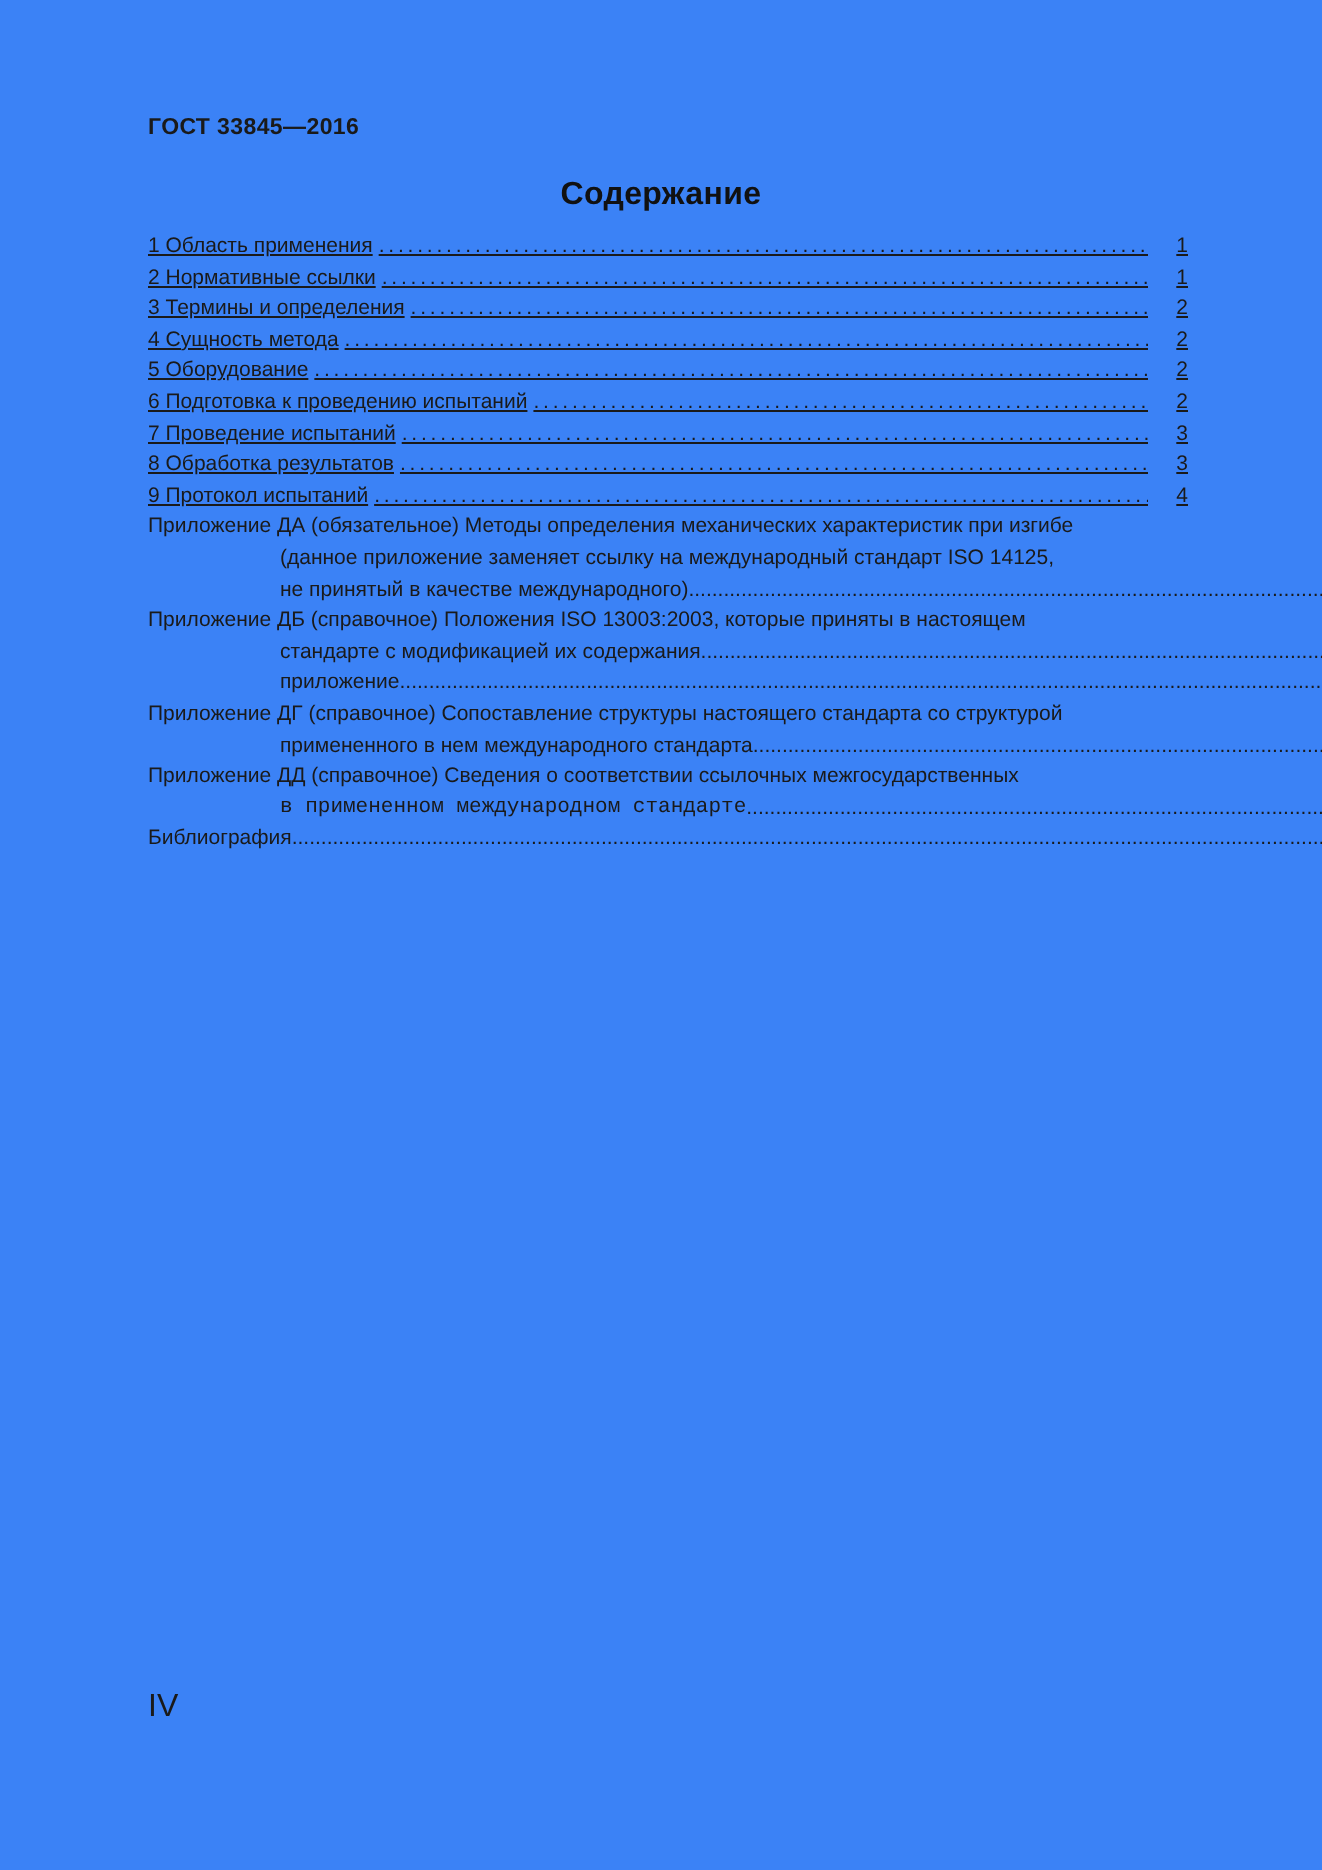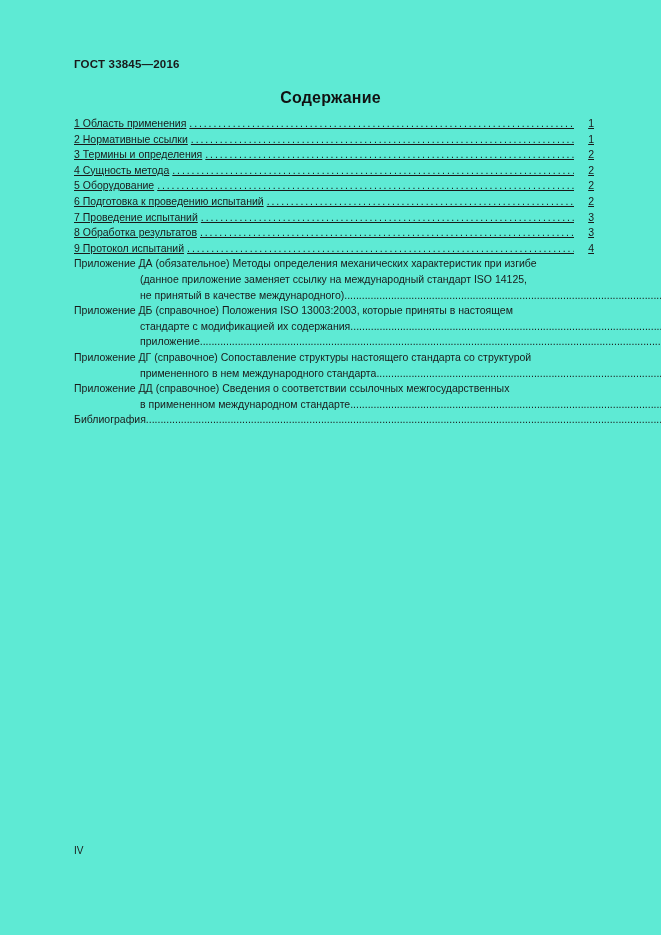--- a/index.html
+++ b/index.html
@@ -7,21 +7,21 @@
     padding: 0;
     background: #ffffff;
   }
   body {
     font-family: "Liberation Sans", sans-serif;
   }
   .page {
     position: relative;
     width: 661px;
     height: 935px;
-    background: #5eead4;
+    background: #3b82f6;
     overflow: hidden;
     box-sizing: border-box;
   }
   .header-std {
     position: absolute;
     left: 74px;
     top: 58px;
     font-size: 11.5px;
     font-weight: bold;
     letter-spacing: 0.2px;
@@ -82,21 +82,21 @@
     display: flex;
     align-items: flex-end;
   }
   .toc-block .line .txt {
     white-space: pre;
   }
   .footer-page {
     position: absolute;
     left: 74px;
     top: 845px;
-    font-size: 10px;
+    font-size: 16px;
     color: #1a1a1a;
   }
 </style>
 </head>
 <body>
 
 <div class="page">
 
   <div class="header-std">ГОСТ 33845—2016</div>
 
@@ -185,21 +185,21 @@
           <div class="line">
             <span class="txt" style="padding-left: 66px;">примененного в нем международного стандарта</span>
             <span class="leader">........................................................................................................................................................................................................</span>
           </div>
         </div>
         <div class="toc-block">
           <div class="line">
             <span class="txt">Приложение ДД (справочное) Сведения о соответствии ссылочных межгосударственных</span>
           </div>
           <div class="line">
-            <span class="txt" style="padding-left: 66px;">в примененном международном стандарте</span>
+            <span class="txt" style="padding-left: 66px; font-family: Liberation Mono, monospace;">в примененном международном стандарте</span>
             <span class="leader">........................................................................................................................................................................................................</span>
           </div>
         </div>
         <div class="toc-block">
           <div class="line">
             <span class="txt">Библиография</span>
             <span class="leader">........................................................................................................................................................................................................</span>
           </div>
         </div>
       </div>

